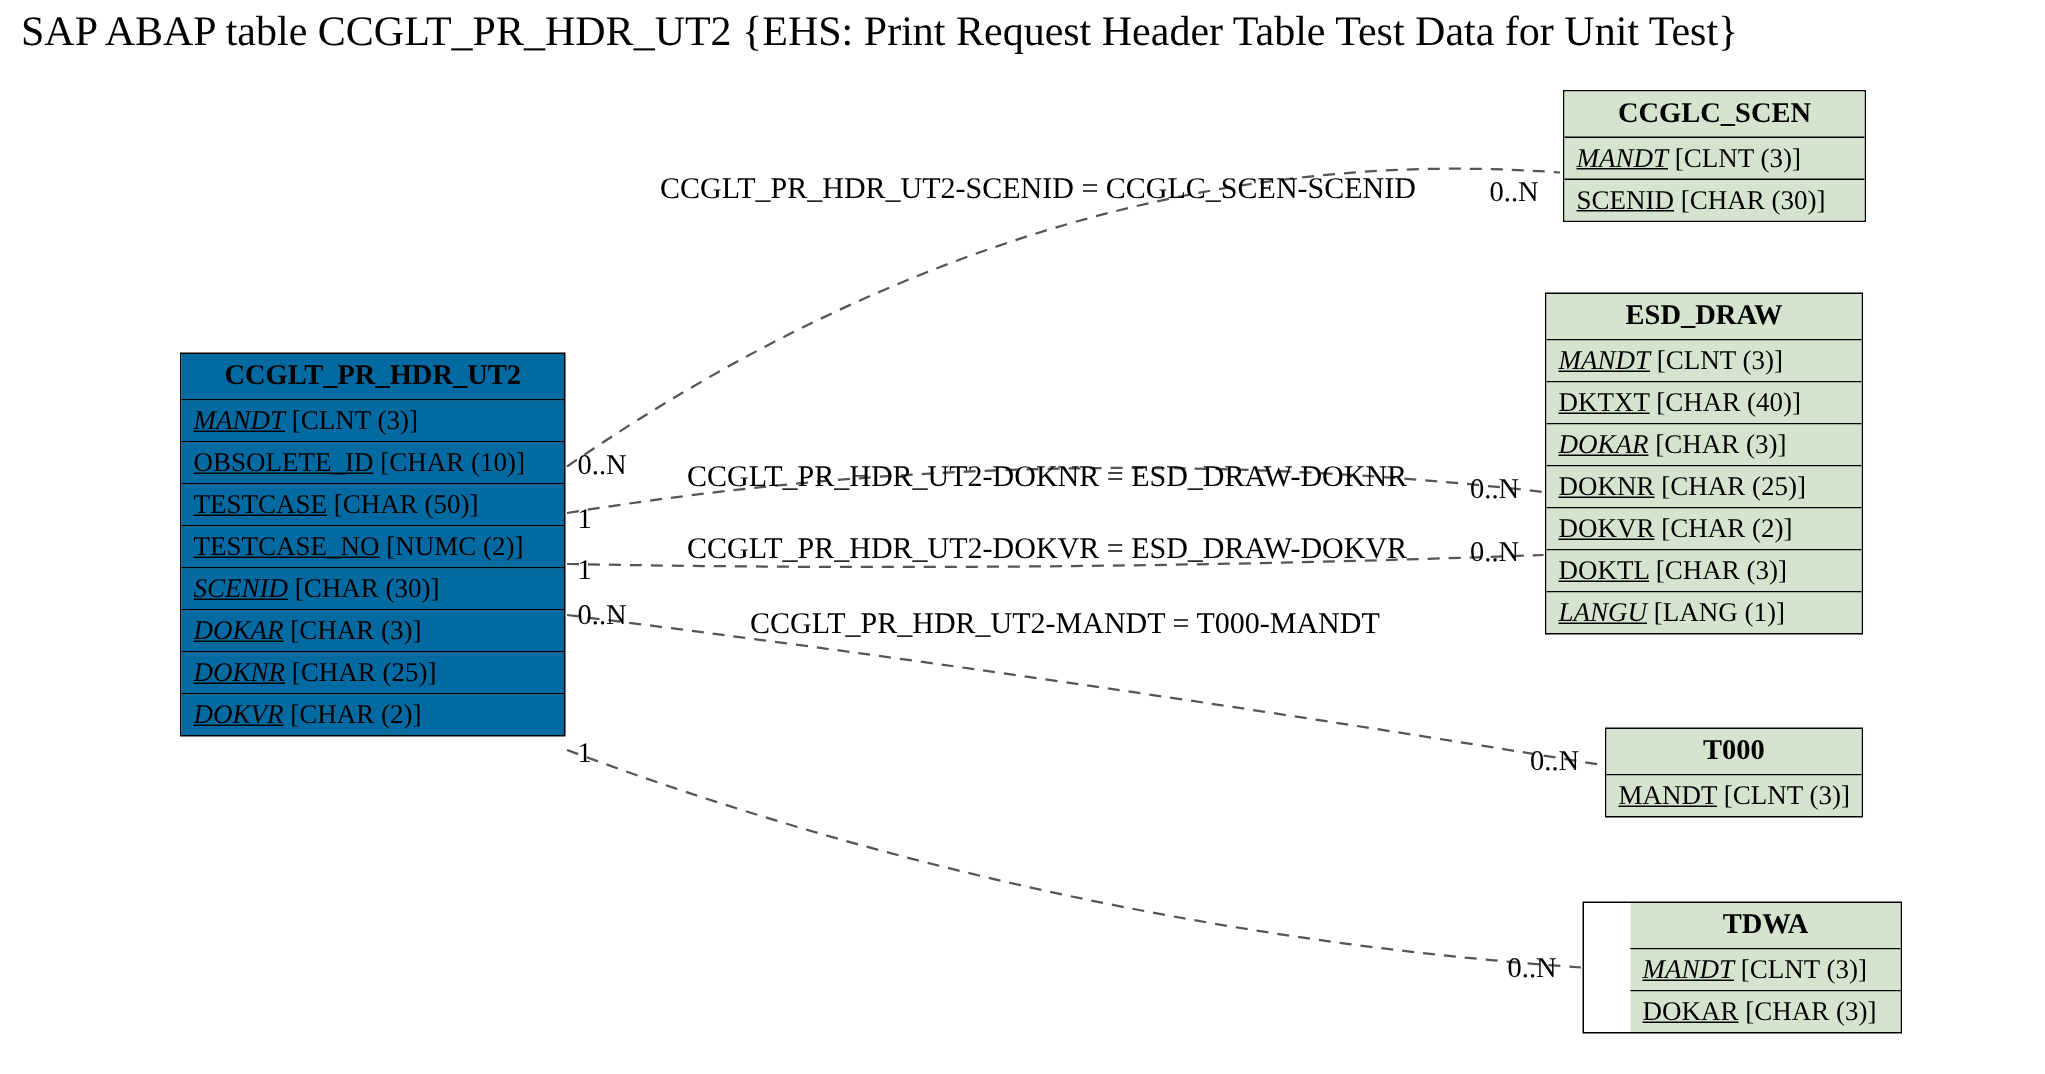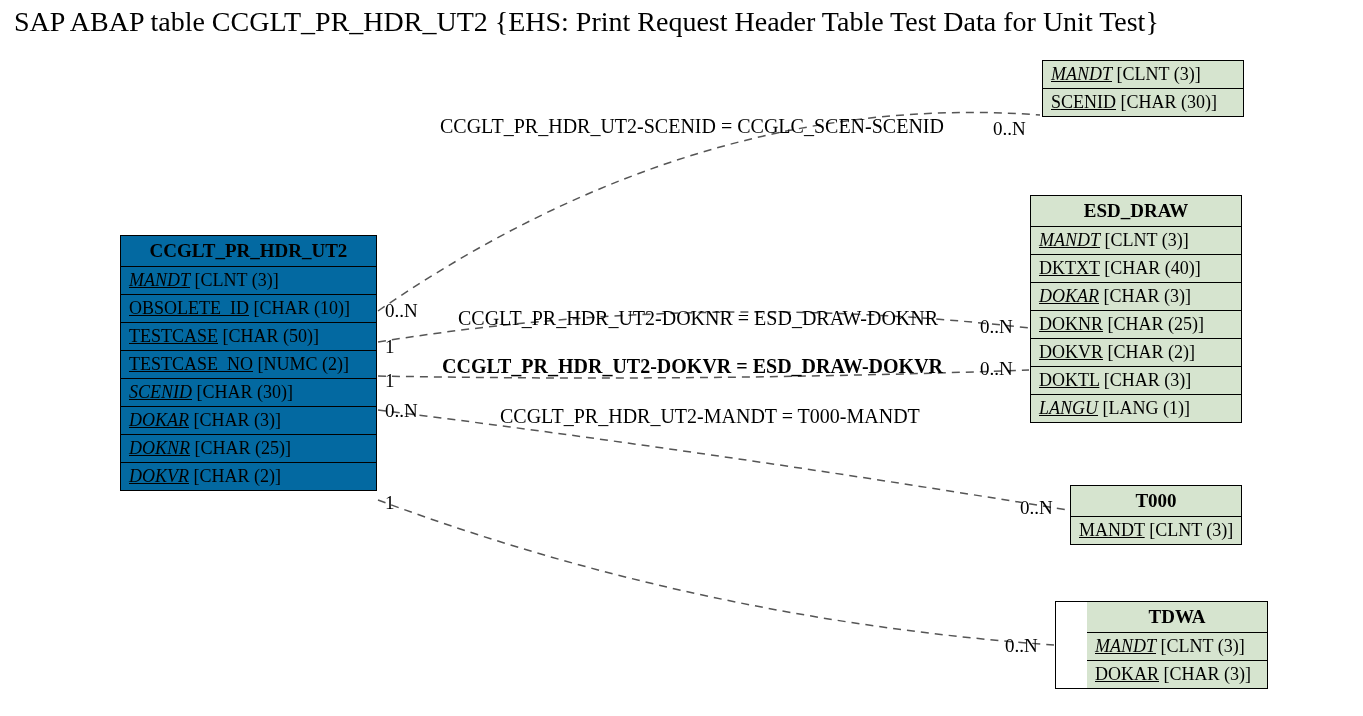--- a/index.html
+++ b/index.html
@@ -38,20 +38,21 @@
       <div class="row"><span class="fld">OBSOLETE_ID</span><span> [CHAR (10)]</span></div>
       <div class="row"><span class="fld">TESTCASE</span><span> [CHAR (50)]</span></div>
       <div class="row"><span class="fld">TESTCASE_NO</span><span> [NUMC (2)]</span></div>
       <div class="row"><span class="fld italic">SCENID</span><span> [CHAR (30)]</span></div>
       <div class="row"><span class="fld italic">DOKAR</span><span> [CHAR (3)]</span></div>
       <div class="row"><span class="fld italic">DOKNR</span><span> [CHAR (25)]</span></div>
       <div class="row"><span class="fld italic">DOKVR</span><span> [CHAR (2)]</span></div>
     </div>
 
   <div class="table rel" id="tbl-r0" style="left:1042px;top:60px;width:200px;">
+    <div class="hdr">CCGLC_SCEN</div>
   <div class="row"><span class="fld italic">MANDT</span><span> [CLNT (3)]</span></div>
       <div class="row"><span class="fld">SCENID</span><span> [CHAR (30)]</span></div>
     </div>
   <div class="table rel" id="tbl-r1" style="left:1030px;top:195px;width:210px;">
     <div class="hdr">ESD_DRAW</div>
   <div class="row"><span class="fld italic">MANDT</span><span> [CLNT (3)]</span></div>
       <div class="row"><span class="fld">DKTXT</span><span> [CHAR (40)]</span></div>
       <div class="row"><span class="fld italic">DOKAR</span><span> [CHAR (3)]</span></div>
       <div class="row"><span class="fld">DOKNR</span><span> [CHAR (25)]</span></div>
       <div class="row"><span class="fld">DOKVR</span><span> [CHAR (2)]</span></div>
@@ -63,21 +64,21 @@
   <div class="row"><span class="fld">MANDT</span><span> [CLNT (3)]</span></div>
     </div>
   <div class="table rel" id="tbl-r3" style="left:1055px;top:601px;width:180px;padding-left:31px;">
     <div class="hdr">TDWA</div>
   <div class="row"><span class="fld italic">MANDT</span><span> [CLNT (3)]</span></div>
       <div class="row"><span class="fld">DOKAR</span><span> [CHAR (3)]</span></div>
     </div>
 
   <div class="lbl" style="left:440px;top:115px;">CCGLT_PR_HDR_UT2-SCENID = CCGLC_SCEN-SCENID</div>
   <div class="lbl" style="left:458px;top:307px;">CCGLT_PR_HDR_UT2-DOKNR = ESD_DRAW-DOKNR</div>
-  <div class="lbl" style="left:442px;top:355px;font-weight:bold;">CCGLT_PR_HDR_UT2-DOKVR = ESD_DRAW-DOKVR</div>
+  <div class="lbl" style="left:458px;top:355px;">CCGLT_PR_HDR_UT2-DOKVR = ESD_DRAW-DOKVR</div>
   <div class="lbl" style="left:500px;top:405px;">CCGLT_PR_HDR_UT2-MANDT = T000-MANDT</div>
 
   <div class="card" style="left:385px;top:300px;">0..N</div>
   <div class="card" style="left:385px;top:336px;">1</div>
   <div class="card" style="left:385px;top:370px;">1</div>
   <div class="card" style="left:385px;top:400px;">0..N</div>
   <div class="card" style="left:385px;top:492px;">1</div>
 
   <div class="card" style="left:993px;top:118px;">0..N</div>
   <div class="card" style="left:980px;top:316px;">0..N</div>

